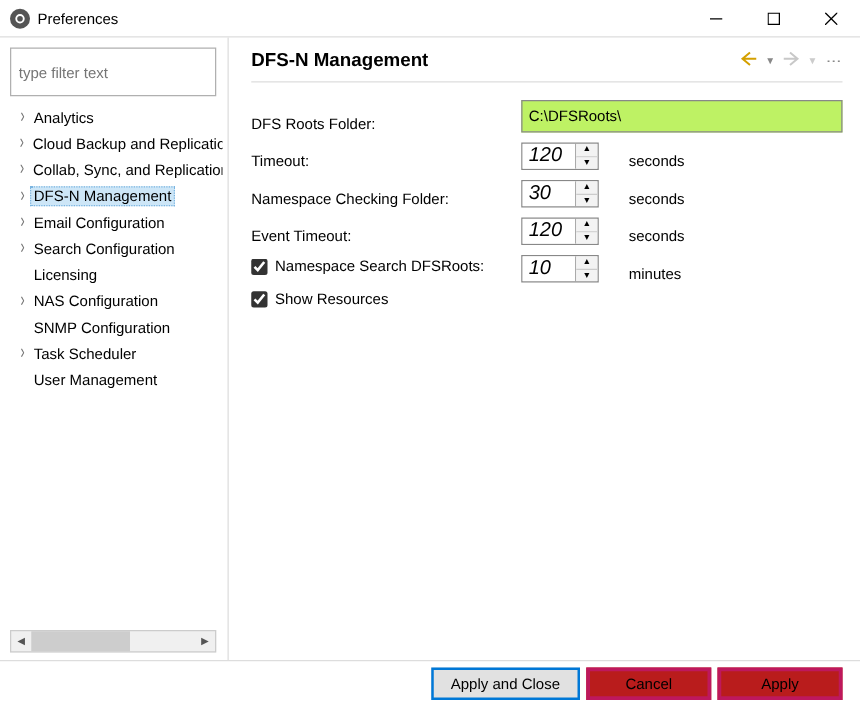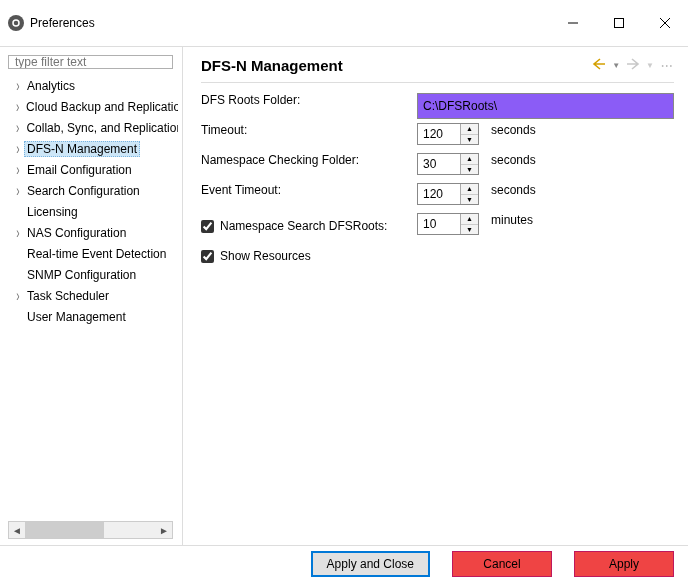--- a/index.html
+++ b/index.html
@@ -1,63 +1,63 @@
 <!DOCTYPE html>
 <html><head>
 <meta charset="utf-8">
 <style>
   * { box-sizing: border-box; font-family: "Segoe UI", Tahoma, sans-serif; font-size: 12px; }
   html, body { margin: 0; padding: 0; }
   body { width: 688px; height: 578px; background: #fff; color: #000; }
 
   
-  .titlebar { height: 47px; display: flex; align-items: center; padding-left: 8px; border-bottom: 1px solid #ddd; }
+  .titlebar { height: 30px; display: flex; align-items: center; padding-left: 8px; border-bottom: 1px solid #ddd; }
   .titlebar .app-icon { width: 16px; height: 16px; border-radius: 50%; background: #555; display: flex; align-items: center; justify-content: center; margin-right: 6px; }
   .titlebar .app-icon svg { width: 10px; height: 10px; fill: #fff; }
   .titlebar .title { flex: 0 0 auto; }
   .titlebar .spacer { flex: 1; }
   .winbtn { width: 46px; height: 30px; display: flex; align-items: center; justify-content: center; }
 
   
   .content { display: flex; height: calc(578px - 30px - 50px); }
   .sidebar { width: 183px; border-right: 1px solid #ddd; display: flex; flex-direction: column; padding: 8px 0 0 8px; }
-  .filter { width: 165px; height: 14px; border: 1px solid #b0b0b0; padding: 2px 6px; color: #777; margin-bottom: 6px; }
+  .filter { width: 165px; height: 39px; border: 1px solid #b0b0b0; padding: 2px 6px; color: #777; margin-bottom: 6px; }
   .tree { flex: 1; overflow: hidden; white-space: nowrap; }
   .tree-item { display: flex; align-items: center; height: 21px; padding-left: 4px; padding-right: 4px; cursor: default; }
   .tree-item .chev { width: 12px; display: inline-flex; justify-content: center; color: #666; font-size: 10px; }
   .tree-item .lbl { padding: 1px 3px; overflow: hidden; text-overflow: clip; }
   .tree-item.selected .lbl { background: #cde6f7; border: 1px dotted #7ab4e0; padding: 0 2px; }
   .hscroll { height: 18px; width: 165px; border: 1px solid #ccc; background: #f0f0f0; display: flex; align-items: center; margin: 4px 0 6px 0; }
   .hscroll .arrow { width: 16px; text-align: center; color: #555; font-size: 10px; }
   .hscroll .track { flex: 1; position: relative; height: 100%; }
   .hscroll .thumb { position: absolute; left: 0; top: 0; width: 60%; height: 100%; background: #cdcdcd; }
 
   
   .detail { flex: 1; display: flex; flex-direction: column; padding: 10px 14px 0 18px; }
   .detail-header { display: flex; align-items: center; border-bottom: 1px solid #ddd; padding-bottom: 8px; margin-bottom: 10px; }
   .detail-title { font-size: 15px; font-weight: 600; flex: 1; }
   .hdr-icons { display: flex; align-items: center; gap: 6px; }
   .hdr-icons svg { width: 14px; height: 12px; }
 
-  .form-row { display: flex; align-items: flex-start; height: 30px; }
+  .form-row { display: flex; align-items: flex-end; height: 30px; }
   .form-label { width: 216px; }
   .form-check { display: flex; align-items: center; height: 26px; gap: 6px; }
-  .txt { border: 1px solid #888; height: 22px; padding: 12px 5px; background: #8b5cf6; }
+  .txt { border: 1px solid #888; height: 22px; padding: 12px 5px; background: #bef264; }
   .txt.path { flex: 1; }
   .spin { display: flex; border: 1px solid #888; height: 22px; width: 62px; background: #fff; overflow: hidden; }
-  .spin input { border: none; width: 42px; padding: 2px 5px; outline: none; font-size: 12px; }
+  .spin input { border: none; width: 42px; padding: 2px 5px; outline: none; font-size: 16px; font-style: italic; }
   .spin .btns { width: 18px; border-left: 1px solid #aaa; display: flex; flex-direction: column; }
   .spin .btns div { flex: 1; display: flex; align-items: center; justify-content: center; font-size: 7px; background: #f3f3f3; border-bottom: 1px solid #ccc; }
   .spin .btns div:last-child { border-bottom: none; }
-  .unit { margin-left: 12px; }
+  .unit { margin-left: 24px; }
   input[type=checkbox] { width: 13px; height: 13px; accent-color: #333; margin: 0; }
 
   
-  .footer { height: 37px; border-top: 1px solid #ddd; display: flex; align-items: center; justify-content: flex-end; gap: 22px; padding-right: 14px; }
-  .btn { min-width: 100px; height: 26px; border: 1px solid #be185d; background: #ef4444; display: flex; align-items: center; justify-content: center; padding: 0 14px; }
+  .footer { height: 37px; border-top: 1px solid #ddd; display: flex; align-items: center; justify-content: flex-end; gap: 5px; padding-right: 14px; }
+  .btn { min-width: 100px; height: 26px; border: 3px solid #be185d; background: #b91c1c; display: flex; align-items: center; justify-content: center; padding: 0 14px; }
   .btn.primary { border: 2px solid #0078d7; background: #e1e1e1; height: 26px; }
 </style>
 </head>
 <body>
 
 <div class="titlebar">
   <div class="app-icon">
     <svg viewBox="0 0 10 10">
         <circle cx="5" cy="5" r="3" fill="none" stroke="#fff" stroke-width="1.5"></circle>
       </svg>
@@ -111,24 +111,20 @@
           <span class="chev" style="transform: scaleY(1.6); color: rgb(119, 119, 119);">›</span>
           <span class="lbl">Search Configuration</span>
         </div>
         <div class="tree-item">
           <span class="chev"></span>
           <span class="lbl">Licensing</span>
         </div>
         <div class="tree-item">
           <span class="chev" style="transform: scaleY(1.6); color: rgb(119, 119, 119);">›</span>
           <span class="lbl">NAS Configuration</span>
-        </div>
-        <div class="tree-item">
-          <span class="chev"></span>
-          <span class="lbl">Real-time Event Detection</span>
         </div>
         <div class="tree-item">
           <span class="chev"></span>
           <span class="lbl">SNMP Configuration</span>
         </div>
         <div class="tree-item">
           <span class="chev" style="transform: scaleY(1.6); color: rgb(119, 119, 119);">›</span>
           <span class="lbl">Task Scheduler</span>
         </div>
         <div class="tree-item">

